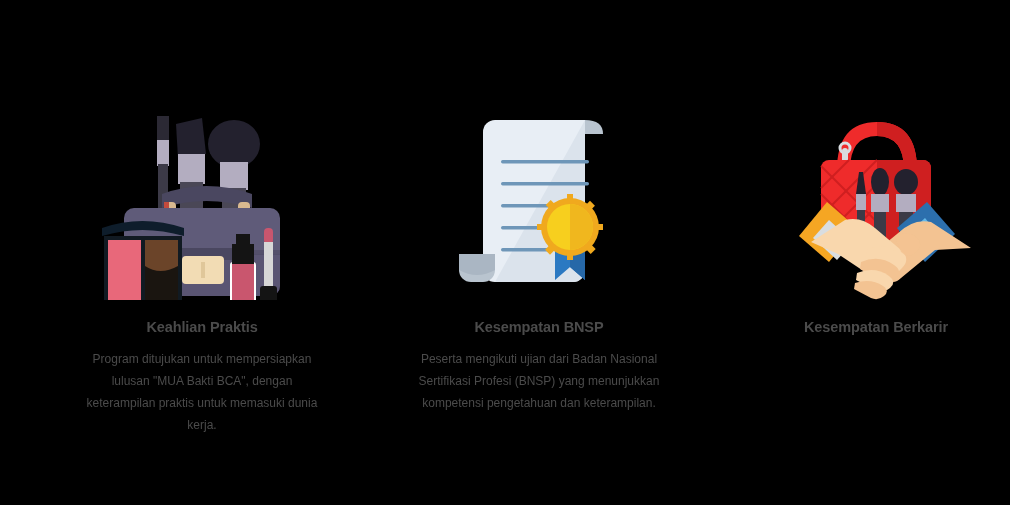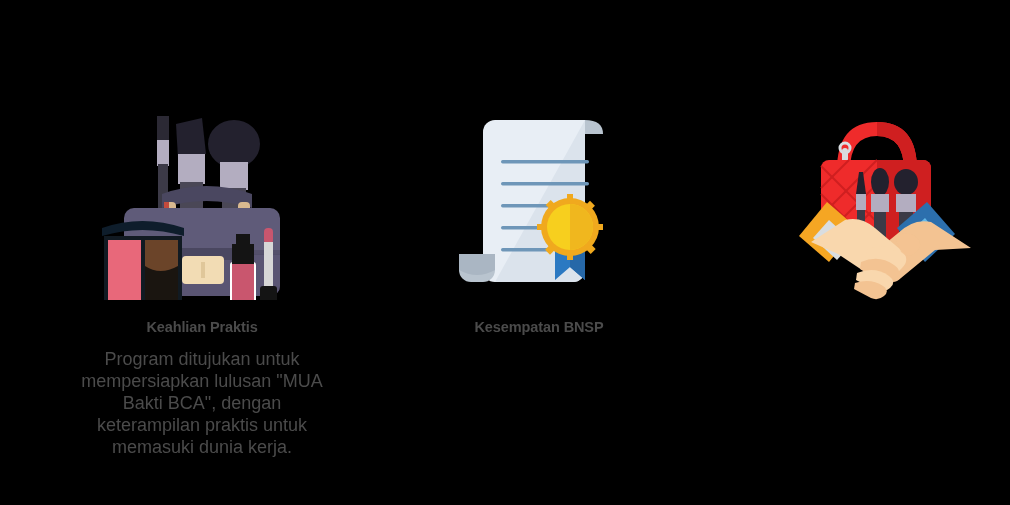--- a/index.html
+++ b/index.html
@@ -53,21 +53,21 @@
     margin-top: 18px;
     font-size: 14.5px;
     font-weight: bold;
     letter-spacing: -0.1px;
     color: #4b4b4b;
     text-align: center;
     line-height: 18px;
   }
   .feature-body {
     margin-top: 12px;
-    font-size: 18px;
+    font-size: 12px;
     font-weight: 500;
     color: #4b4b4b;
     text-align: center;
     line-height: 22px;
     width: 260px;
   }
   .card-1 .feature-body { width: 250px; }
   .card-2 .feature-body { width: 262px; }
   .card-3 .feature-body { width: 252px; }
 </style>
@@ -175,20 +175,21 @@
               <rect x="128" y="92" width="7" height="7" transform="rotate(45 131 95)"></rect>
               <rect x="88" y="136" width="7" height="7" transform="rotate(45 91 139)"></rect>
               <rect x="128" y="136" width="7" height="7" transform="rotate(-45 131 139)"></rect>
             </g>
             <circle cx="111" cy="117" r="23" fill="#f7cf1e"></circle>
             <path d="M111 94 a23 23 0 0 1 0 46 Z" fill="#f0b71e"></path>
           </g>
         </svg>
       </div>
       <div class="feature-title">Kesempatan BNSP</div>
+      <div class="feature-body">Peserta mengikuti ujian dari Badan Nasional Sertifikasi Profesi (BNSP) yang menunjukkan kompetensi pengetahuan dan keterampilan.</div>
     </div>
 
     <div class="feature-card card-3">
       <div class="feature-icon">
         <svg width="190" height="190" viewBox="0 0 190 190" xmlns="http://www.w3.org/2000/svg">
 
           <path d="M56 60 q0 -48 40 -48 q40 0 40 48 l-13 0 q0 -34 -27 -34 q-27 0 -27 34 Z" fill="#ef2b2b"></path>
           <path d="M96 12 q40 0 40 48 l-13 0 q0 -34 -27 -34 Z" fill="#cf1f20"></path>
 
           <rect x="61" y="38" width="6" height="24" rx="3" fill="#d9dde0"></rect>
@@ -235,16 +236,17 @@
 
           <g>
             <path d="M86 140 q16 -8 30 2 q9 6 2 14 q-7 8 -16 3 l-18 -10 Z" fill="#f9d7ad"></path>
             <path d="M80 152 q18 -8 33 3 q9 6 2 13 q-7 7 -16 2 l-20 -11 Z" fill="#f3c392"></path>
             <path d="M76 163 q18 -7 32 3 q8 6 1 12 q-7 6 -15 2 l-19 -10 Z" fill="#f9d7ad"></path>
             <path d="M74 173 q16 -5 28 3 q7 5 1 10 q-6 5 -13 2 l-17 -9 Z" fill="#f3c392"></path>
           </g>
           <path d="M114 126 q14 -6 22 2 q7 7 -1 14 q-8 7 -15 0 Z" fill="#f3c392" opacity="0.85"></path>
         </svg>
       </div>
+      <div class="feature-title">Kesempatan Berkarir</div>
     </div>
 
   </div>
 </div>
 
 </body></html>

